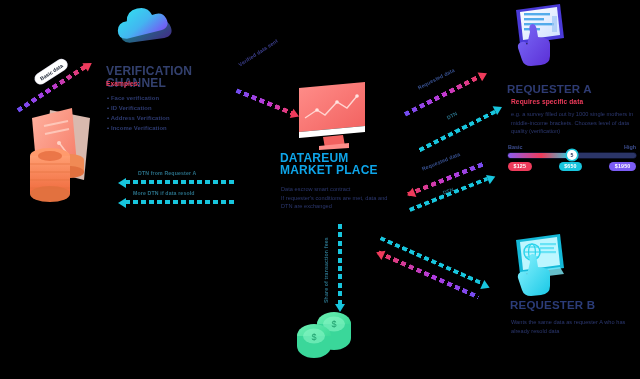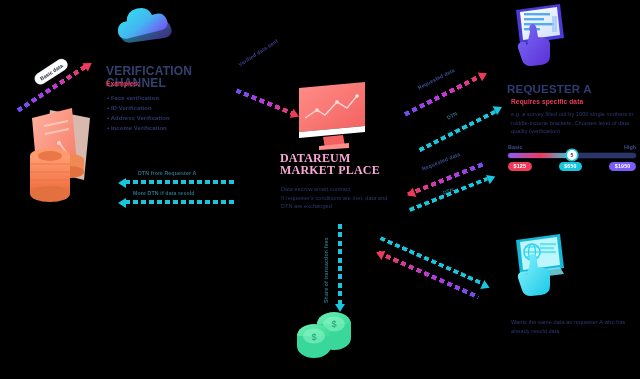--- a/index.html
+++ b/index.html
@@ -21,21 +21,21 @@
   
   .heading {
     font-weight: 700;
     letter-spacing: .2px;
     line-height: 1.04;
     text-transform: uppercase;
     -webkit-font-smoothing: none;
   }
   .h-provider { font-size: 11.5px; color: #2b3b7a; }
   .h-verif    { font-size: 12px;   color: #33406e; }
-  .h-market   { font-size: 12px;   color: #f9a8d4; font-family: Liberation Serif, serif; }
+  .h-market   { font-size: 12px;   color: #0ea5e9; }
   .h-fund     { font-size: 12px;   color: #2c3a72; }
   .h-reqa     { font-size: 11.5px; color: #2e3b73; }
   .h-reqb     { font-size: 11.5px; color: #2b3c78; }
 
   .sub-red {
     font-size: 6.6px; font-weight: 700; color: #ef3b5b;
     letter-spacing: .1px; line-height: 1.2;
   }
   .bullets {
     font-size: 5.9px; color: #2d3a70; line-height: 1.72;
@@ -365,15 +365,16 @@
         <rect x="32" y="19" width="16" height="2.2"></rect>
       </g>
       <circle cx="24" cy="20" r="8" fill="none" stroke="#2ad4ec" stroke-width="1.4"></circle>
       <ellipse cx="24" cy="20" rx="3.4" ry="8" fill="none" stroke="#2ad4ec" stroke-width="1.2"></ellipse>
       <path d="M16 20 h16 M17 15 h14 M17 25 h14" stroke="#2ad4ec" stroke-width="1.1"></path>
       <path d="M12 40 L52 35 L56 42 L16 47 Z" fill="#7eeefc" opacity=".8"></path>
       <path d="M22 30 q-2 -7 2 -8 q4 -1 5 7 l1 6 l6 1 q6 1 6 6 l0 12 q0 8 -9 9 l-10 1 q-7 0 -9 -6 l-4 -12 q-1 -5 4 -6 q4 -1 5 3 z" fill="url(#ghandB)"></path>
     </svg>
   </div>
 
+  <div class="abs heading h-reqb" style="left:510px; top:300px;">REQUESTER B</div>
   <div class="abs body-txt" style="left:511px; top:318px; width:124px;">Wants the same data as requester A who has already resold data</div>
 
 </div>
 
 </body></html>

